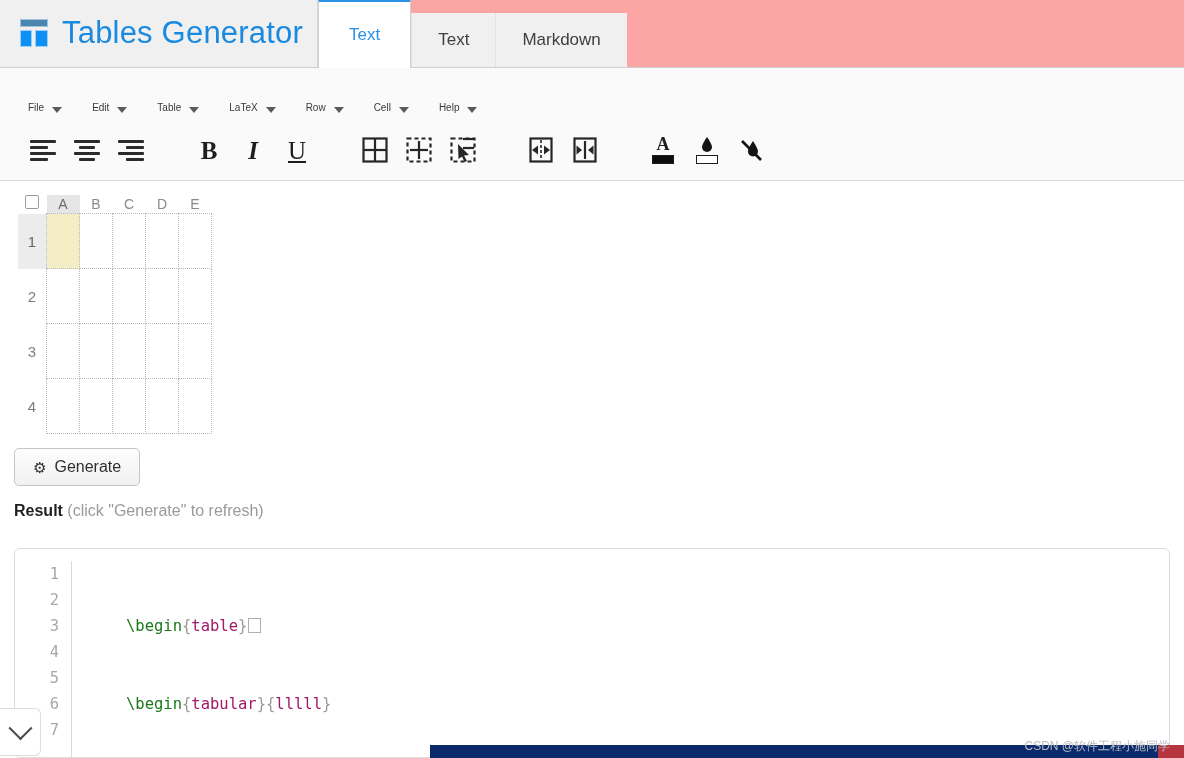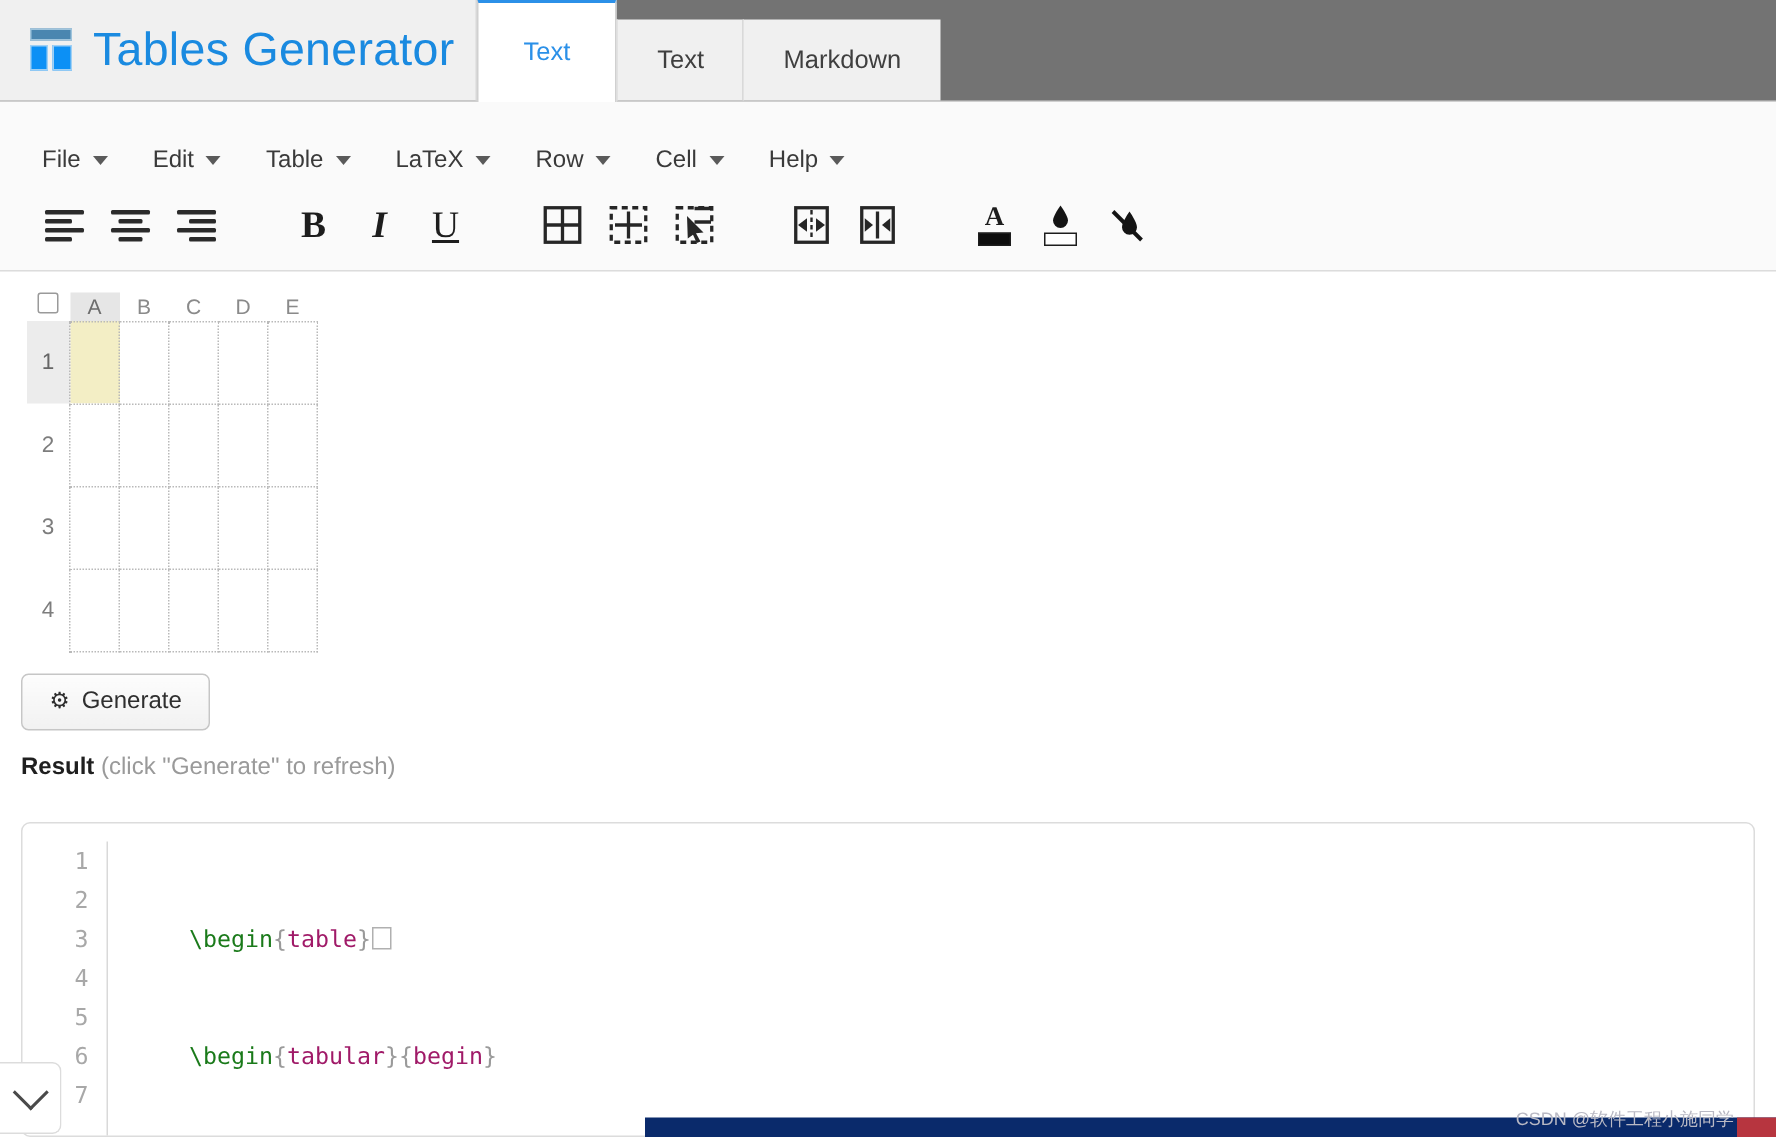--- a/index.html
+++ b/index.html
@@ -13,21 +13,21 @@
     overflow: hidden;
     font-family: "Liberation Sans", sans-serif;
     color: #333;
     position: relative;
   }
 
   
   .header {
     position: relative;
     height: 68px;
-    background: #737373;
+    background: #fca5a5;
     border-bottom: 1px solid #cfcfcf;
     display: flex;
     align-items: flex-end;
     box-sizing: border-box;
   }
   .brand {
     display: flex;
     align-items: center;
     height: 68px;
     padding-left: 18px;
@@ -109,22 +109,22 @@
   
   .menubar {
     display: flex;
     align-items: center;
     height: 52px;
     padding-left: 28px;
     background: #fafafa;
   }
   .menu-item {
     display: flex;
-    align-items: center;
-    font-size: 16px;
+    align-items: flex-end;
+    font-size: 10px;
     color: #3a3a3a;
     margin-right: 30px;
     cursor: pointer;
     margin-top: 26px;
   }
   .caret {
     display: inline-block;
     width: 0; height: 0;
     margin-left: 8px;
     border-left: 5px solid transparent;
@@ -371,21 +371,21 @@
     z-index: 6;
   }
   .bottom-bar .red {
     position: absolute;
     right: 0; top: 0;
     width: 26px; height: 13px;
     background: #b7353f;
   }
   .watermark {
     position: absolute;
-    right: 28px;
+    right: 14px;
     top: 738px;
     font-size: 12px;
     color: #b9b9c4;
     white-space: nowrap;
     z-index: 7;
   }
 </style>
 </head>
 <body>
 
@@ -599,21 +599,21 @@
       <div>1</div>
       <div>2</div>
       <div>3</div>
       <div>4</div>
       <div>5</div>
       <div>6</div>
       <div>7</div>
     </div>
     <div class="code-body">
       <div><span class="k-green">\begin</span><span class="k-brace">{</span><span class="k-mag">table</span><span class="k-brace">}</span><span class="ph-box"></span></div>
-      <div><span class="k-green">\begin</span><span class="k-brace">{</span><span class="k-mag">tabular</span><span class="k-brace">}{</span><span class="k-mag">begin</span><span class="k-brace">}</span></div>
+      <div><span class="k-green">\begin</span><span class="k-brace">{</span><span class="k-mag">tabular</span><span class="k-brace">}{</span><span class="k-mag">lllll</span><span class="k-brace">}</span></div>
       
       
       
       
       
     </div>
   </div>
 </div>
 
 <div class="collapse-btn">

